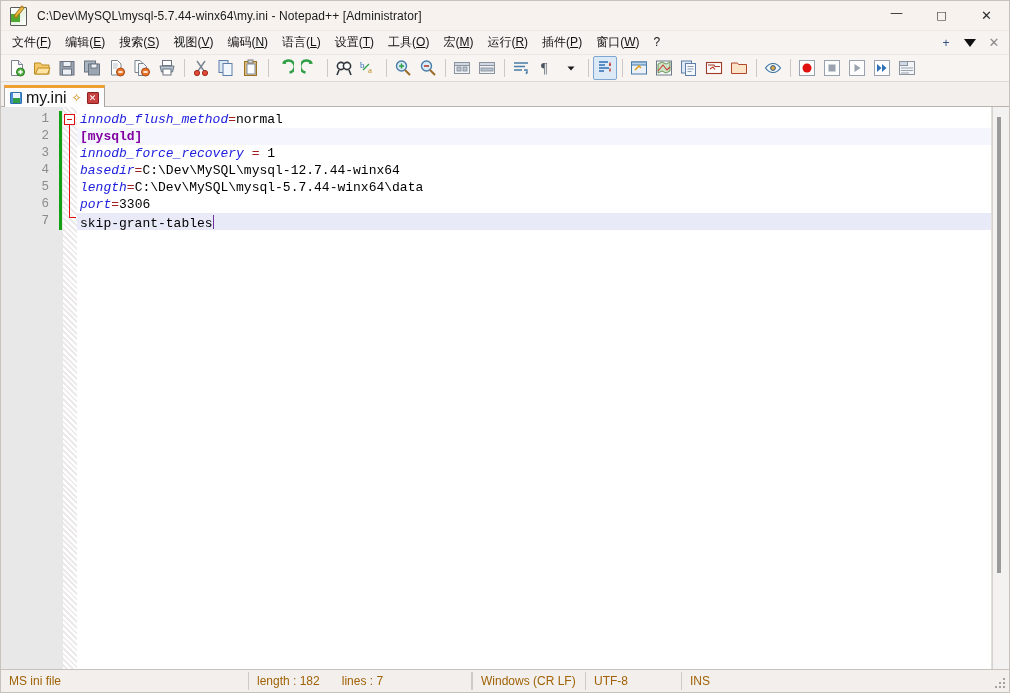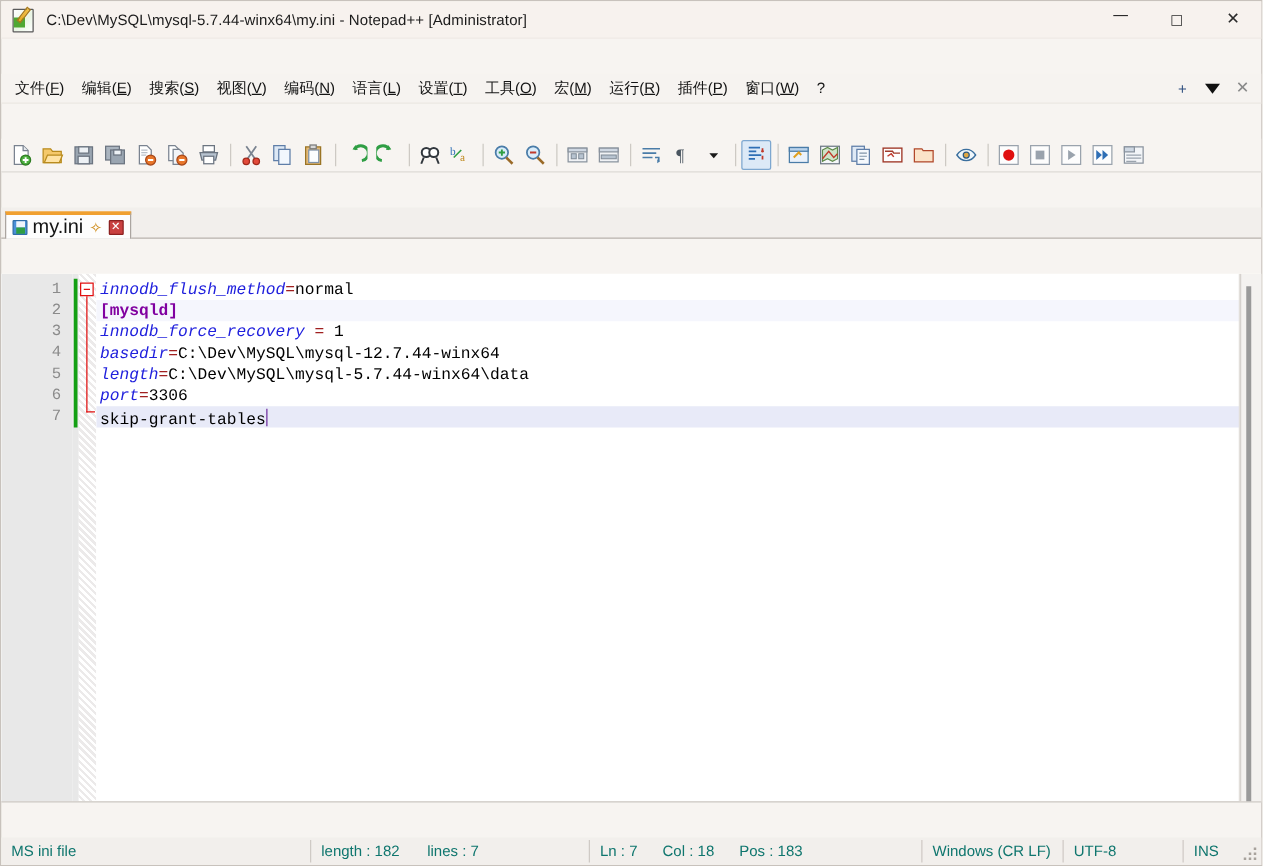--- a/index.html
+++ b/index.html
@@ -8,21 +8,21 @@
     font-family:"Liberation Sans", sans-serif;
     font-size:12px;
     background:#f4f1ee;
     -webkit-font-smoothing:antialiased;
   }
   .app{
     width:1010px;height:693px;position:relative;
     background:#f7f4f1;
     border:1px solid #c8c2bc;
     box-sizing:border-box;
-    display:flex;flex-direction:column;gap:28px;
+    display:flex;flex-direction:column;
   }
 
   
   .titlebar{
     height:29px;flex:0 0 29px;
     background:#f7f2ee;
     display:flex;align-items:center;
     position:relative;
     border-bottom:1px solid #efeae6;
   }
@@ -222,21 +222,21 @@
   }
   .vsep{
     position:absolute;right:17px;top:0;bottom:0;width:1px;background:#e2dfdb;
   }
 
   
   .statusbar{
     height:22px;flex:0 0 22px;
     background:#f2efec;
     display:flex;align-items:center;
-    font-size:12px;color:#0f766e;
+    font-size:12px;color:#a16207;
     position:relative;
   }
   .st{
     height:22px;display:flex;align-items:center;
     padding-left:8px;box-sizing:border-box;
     white-space:nowrap;overflow:hidden;
   }
   .st-div{width:1px;height:18px;background:#cfcac5;flex:0 0 1px;}
   .st-type{flex:0 0 247px;}
   .st-len{flex:0 0 222px;display:flex;gap:22px;}
@@ -631,25 +631,20 @@
   </div>
 
   <div class="statusbar">
     <div class="st st-type">MS ini file</div>
     <div class="st-div"></div>
     <div class="st st-len">
       <span>length : 182</span>
       <span>lines : 7</span>
     </div>
     <div class="st-div"></div>
-    <div class="st st-pos">
-      <span>Ln : 7</span>
-      <span>Col : 18</span>
-      <span>Pos : 183</span>
-    </div>
     <div class="st-div"></div>
     <div class="st st-eol">Windows (CR LF)</div>
     <div class="st-div"></div>
     <div class="st st-enc">UTF-8</div>
     <div class="st-div"></div>
     <div class="st st-ins">INS</div>
     <div class="grip">
       <i style="left:8px;top:8px"></i>
         <i style="left:4px;top:8px"></i>
         <i style="left:0px;top:8px"></i>

